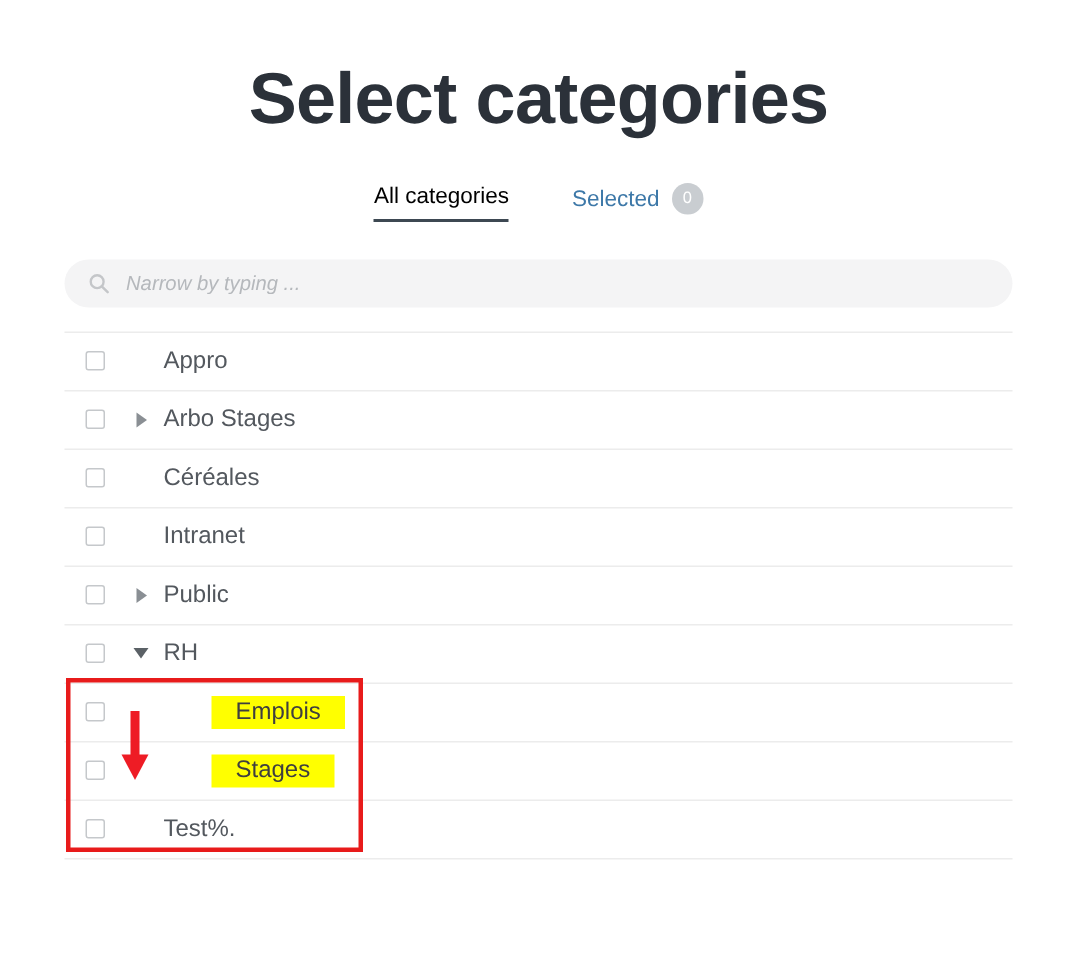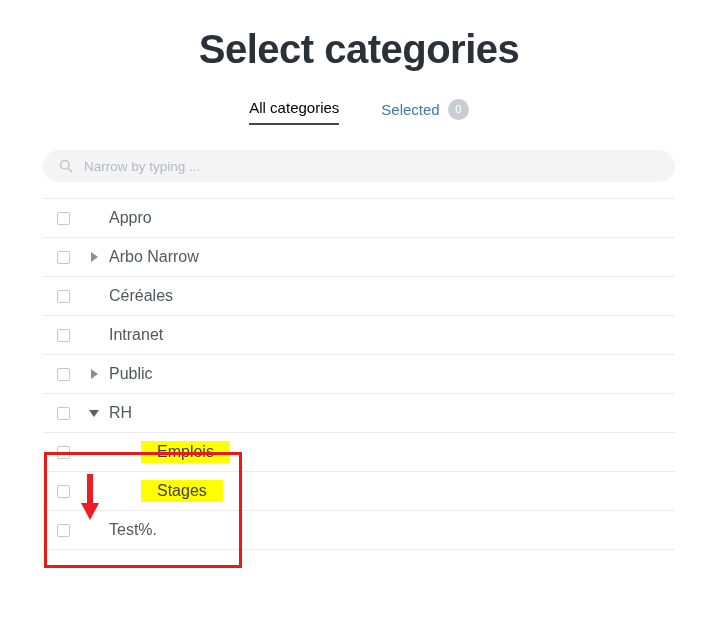--- a/index.html
+++ b/index.html
@@ -11,25 +11,25 @@
     height: 637px;
     background: #ffffff;
     font-family: "Liberation Sans", sans-serif;
     overflow: hidden;
     position: relative;
   }
 
   
   .page-title {
     text-align: center;
-    font-size: 40px;
+    font-size: 48px;
     font-weight: bold;
     color: #2b3139;
     letter-spacing: -0.5px;
-    margin: 3px;
+    margin: 16px;
     padding-top: 22px;
     line-height: 1.2;
   }
 
   
   .tabs {
     display: flex;
     justify-content: center;
     align-items: flex-start;
     gap: 42px;
@@ -89,20 +89,21 @@
   }
   .search-input {
     border: none;
     outline: none;
     background: transparent;
     font-family: "Liberation Sans", sans-serif;
     font-size: 13.5px;
     color: #6b7076;
     width: 100%;
     padding: 0;
+    font-style: italic;
   }
   .search-input::placeholder {
     color: #b5b8bc;
   }
 
   
   .list {
     margin: 16px auto 0 auto;
     width: 632px;
     border-top: 1px solid #ececec;
@@ -211,21 +212,21 @@
     <div class="row">
       <div class="checkbox"></div>
       <div class="caret-slot"></div>
       <span class="row-label lvl0">Appro</span>
     </div>
     <div class="row">
       <div class="checkbox"></div>
       <div class="caret-slot">
         <div class="caret collapsed"></div>
       </div>
-      <span class="row-label lvl0">Arbo Narrow</span>
+      <span class="row-label lvl0">Arbo Stages</span>
     </div>
     <div class="row">
       <div class="checkbox"></div>
       <div class="caret-slot"></div>
       <span class="row-label lvl0">Céréales</span>
     </div>
     <div class="row">
       <div class="checkbox"></div>
       <div class="caret-slot"></div>
       <span class="row-label lvl0">Intranet</span>

